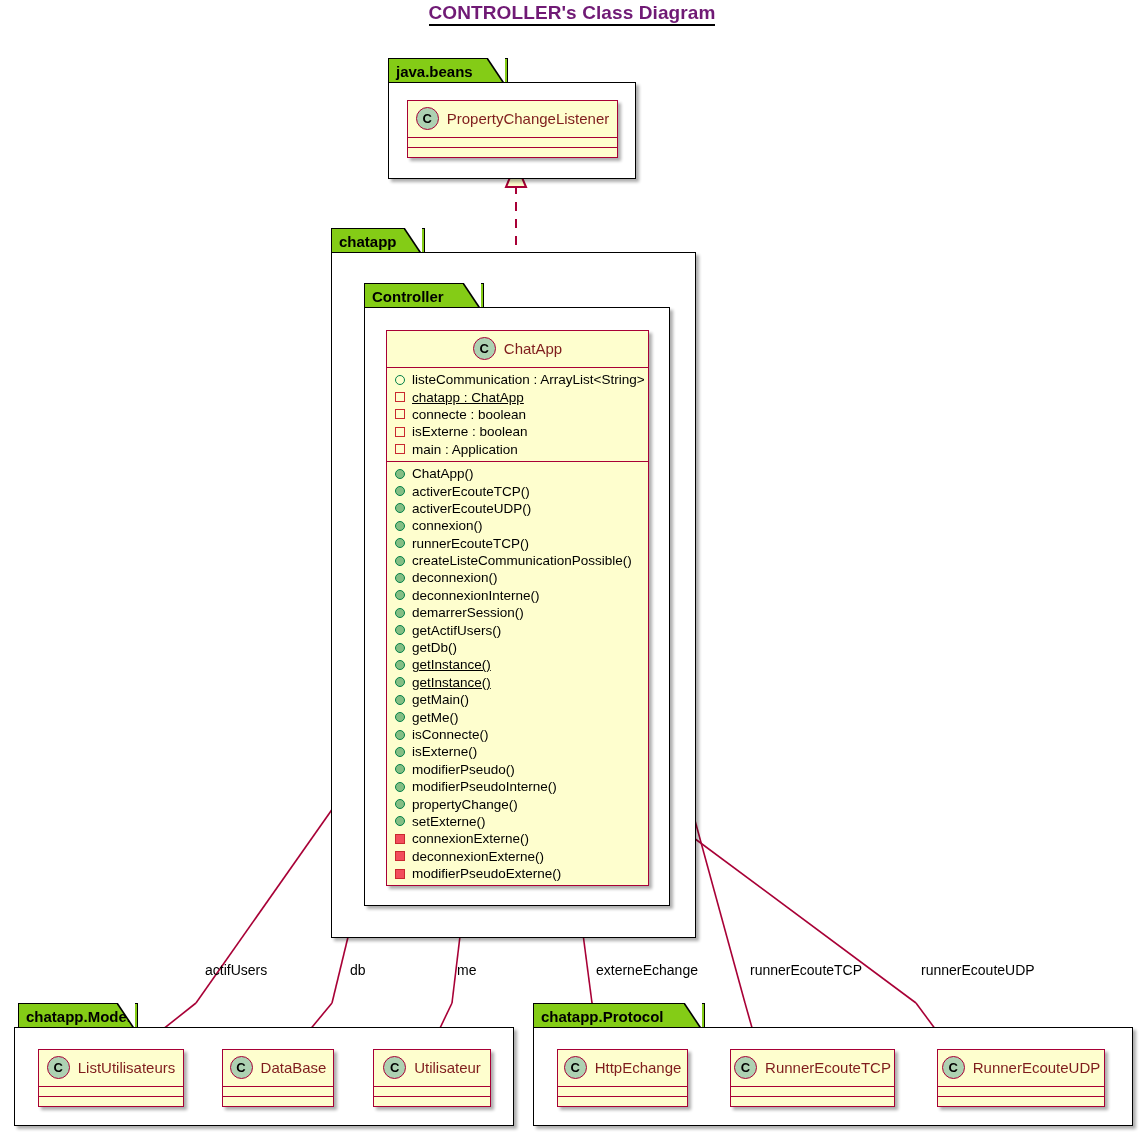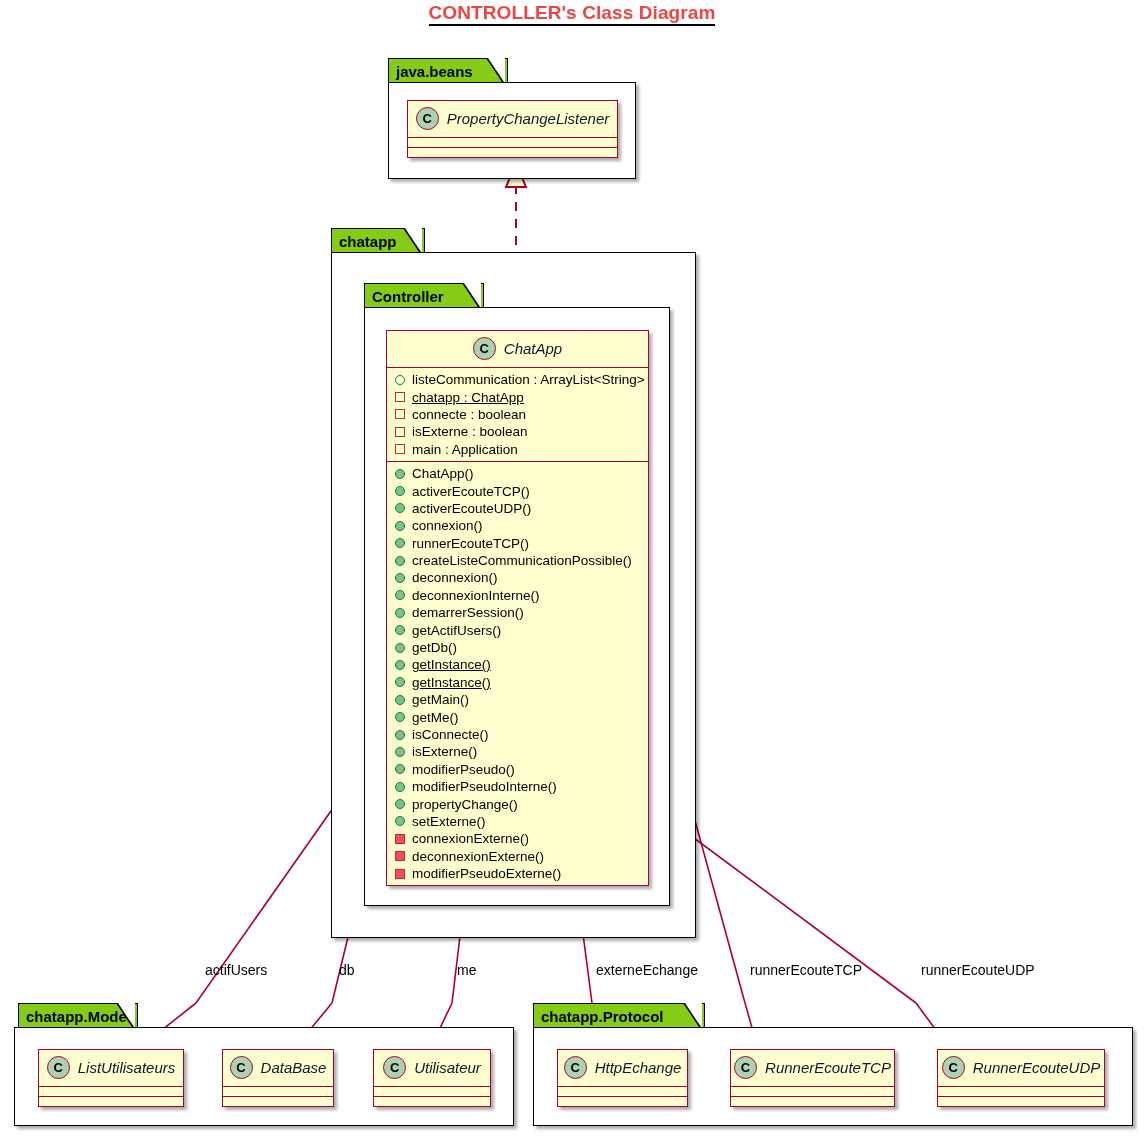--- a/index.html
+++ b/index.html
@@ -22,21 +22,21 @@
   }
 
   
   #diagram-title {
     position: absolute;
     left: 0; top: 2px;
     width: 1144px;
     text-align: center;
     font-size: 19px;
     font-weight: bold;
-    color: #ef4444;
+    color: #701a75;
     letter-spacing: .1px;
   }
   #diagram-title span {
     border-bottom: 2px solid #000000;
     padding-bottom: 1px;
   }
 
   
   #links {
     position: absolute;
@@ -90,22 +90,21 @@
     display: flex;
     align-items: center;
     justify-content: center;
     gap: 8px;
     padding: 6px 10px 7px 10px;
     border-bottom: 1.5px solid #A80036;
     white-space: nowrap;
   }
   .klass-name {
     font-size: 15px;
-    color: #0f172a;
-    font-style: italic;
+    color: #7f1d1d;
   }
   .c-icon {
     width: 21px; height: 21px;
     border-radius: 50%;
     background: #ADD1B2;
     border: 1.5px solid #A80036;
     display: inline-flex;
     align-items: center;
     justify-content: center;
     font-size: 13px;
@@ -373,21 +372,21 @@
           <span class="mtext">deconnexionExterne()</span>
         </div>
         <div class="member">
           <span class="vis priv-square-fill"></span>
           <span class="mtext">modifierPseudoExterne()</span>
         </div>
       </div>
   </div>
 
   <div class="assoc-label" style="left:205px; top:962px;">actifUsers</div>
-  <div class="assoc-label" style="left:339px; top:962px;">db</div>
+  <div class="assoc-label" style="left:350px; top:962px;">db</div>
   <div class="assoc-label" style="left:457px; top:962px;">me</div>
   <div class="assoc-label" style="left:596px; top:962px;">externeEchange</div>
   <div class="assoc-label" style="left:750px; top:962px;">runnerEcouteTCP</div>
   <div class="assoc-label" style="left:921px; top:962px;">runnerEcouteUDP</div>
 
   <div class="package-tab" style="left:18px; top:1003px; width:120px;">
     <span>chatapp.Model</span>
     <svg class="tab-slash" viewBox="0 0 20 28">
       <path d="M0,0 L18,27 L18,0 Z" fill="#ffffff" stroke="none"></path>
       <path d="M0,0 L18,27" stroke="#000000" stroke-width="1.6" fill="none"></path>

